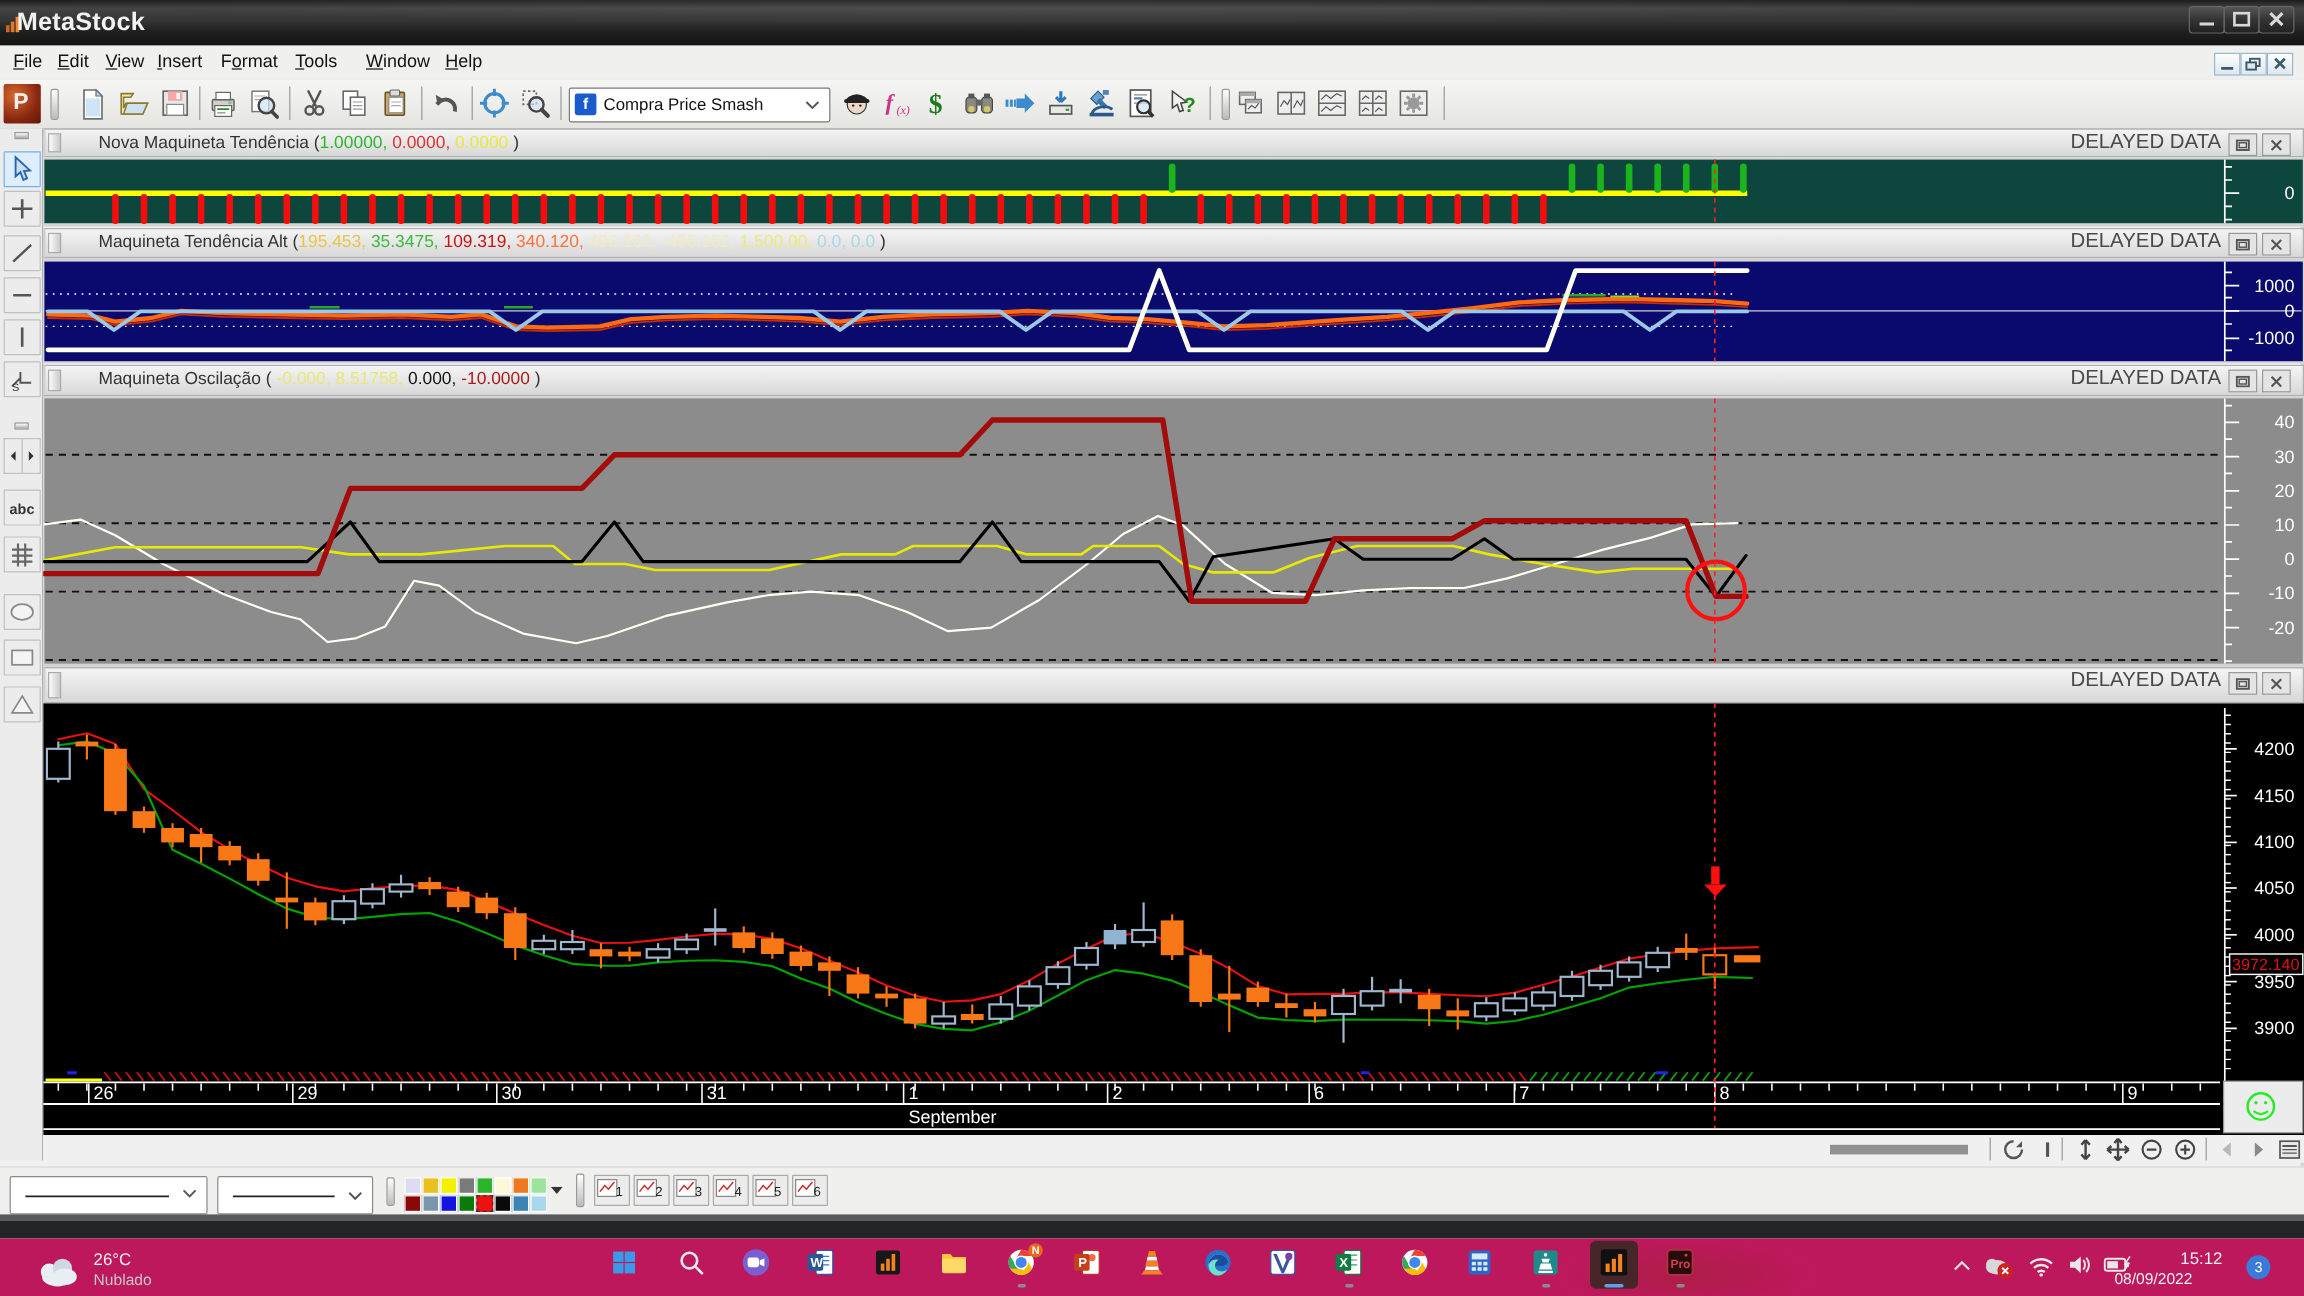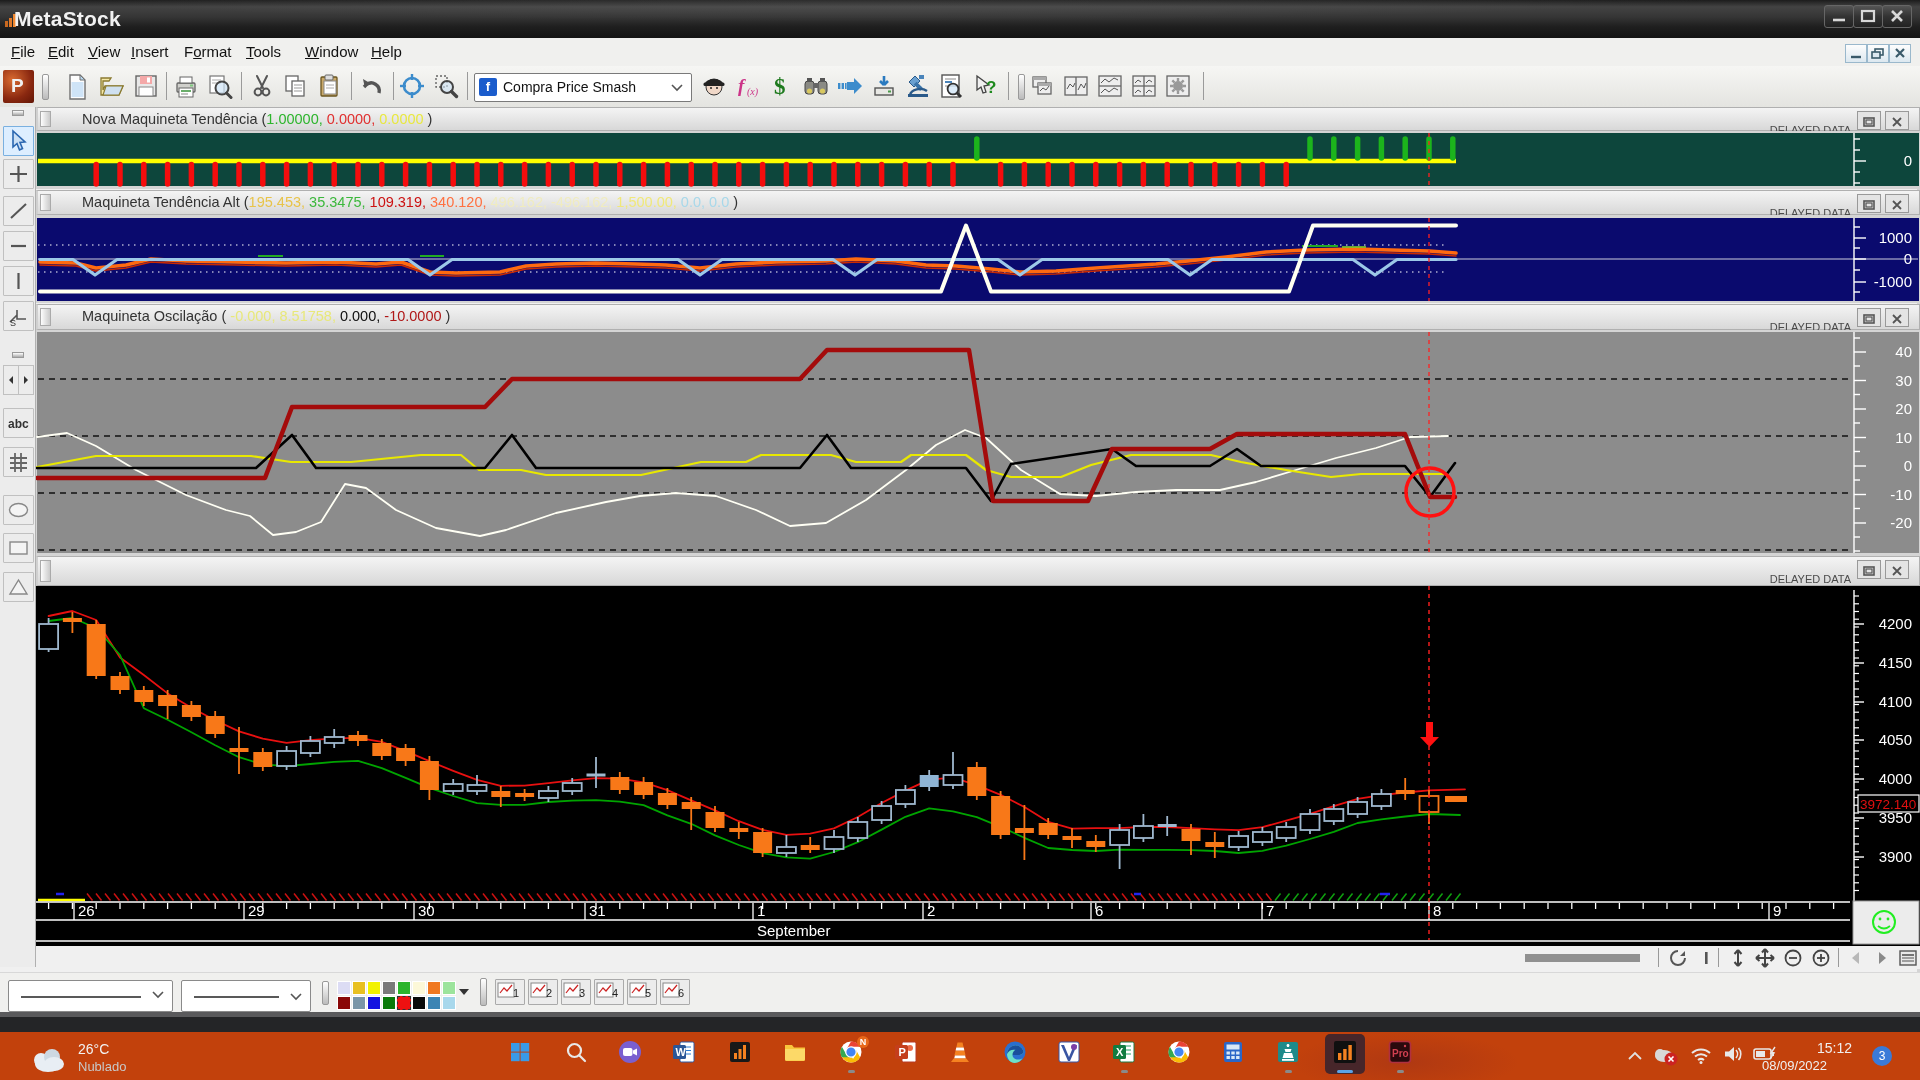--- a/index.html
+++ b/index.html
@@ -17,28 +17,28 @@
 .menubar span { position:absolute; top:5px; font-size:15px; color:#111; }
 .menubar u { text-decoration:underline; }
 .mwbtn { position:absolute; top:6px; width:20px; height:17px; background:linear-gradient(#fdfdfd,#dce8f0); border:1px solid #9ab8cc; }
 .toolbar { position:absolute; left:0; top:66px; width:1920px; height:41px;
   background:linear-gradient(#f6f6f4,#e4e4e0); border-bottom:1px solid #b8b8b8; }
 .lefttools { position:absolute; left:0; top:107px; width:35px; height:860px; background:#ececec; border-right:1px solid #b0b0b0; }
 .phead { position:absolute; left:36px; width:1881px; background:linear-gradient(#f4f4f4,#d8d8d8);
   border:1px solid #b0b0b0; border-left:2px solid #d0d0d0; }
 .phandle { position:absolute; left:2px; top:3px; bottom:3px; width:9px; background:linear-gradient(90deg,#fdfdfd,#cacaca); border:1px solid #aaa; }
 .ptitle { position:absolute; top:3px; font-size:14.5px; color:#333; white-space:pre; }
-.delayed { position:absolute; right:68px; top:16px; font-size:11px; color:#4a4a4a; }
+.delayed { position:absolute; right:68px; top:0; font-size:17px; color:#4a4a4a; }
 .pbtn { position:absolute; top:3px; width:22px; height:16px; background:#e4e4e4; border:1px solid #999; text-align:center; padding-top:1px; }
 .bstrip { position:absolute; left:36px; top:946px; width:1884px; height:23px; background:#f0f0f0; }
 .toolbar2 { position:absolute; left:0; top:972px; width:1920px; height:40px; background:#f0f0ee; border-top:1px solid #d8d8d8; }
 .combo2 { position:absolute; top:7px; height:30px; background:#fff; border:1px solid #8a8a8a; border-radius:2px; }
 .darkstrip { position:absolute; left:0; top:1012px; width:1920px; height:5px; background:#5a5a5c; }
 .darkstrip2 { position:absolute; left:0; top:1017px; width:1920px; height:15px; background:#242527; }
-.taskbar { position:absolute; left:0; top:1032px; width:1920px; height:48px; background:#c2410c; overflow:hidden; }
+.taskbar { position:absolute; left:0; top:1032px; width:1920px; height:48px; background:#be185d; overflow:hidden; }
 </style></head>
 <body>
 <div class="titlebar">
     <div class="swoosh"></div>
     <svg width="12" height="14" style="position:absolute;left:5px;top:13px">
       <rect x="0" y="8" width="3" height="6" fill="#c86820"></rect>
       <rect x="4" y="5" width="3" height="9" fill="#e07828"></rect>
       <rect x="8" y="1" width="3" height="13" fill="#f08830"></rect>
     </svg>
     <div class="mslogo">MetaStock</div>

